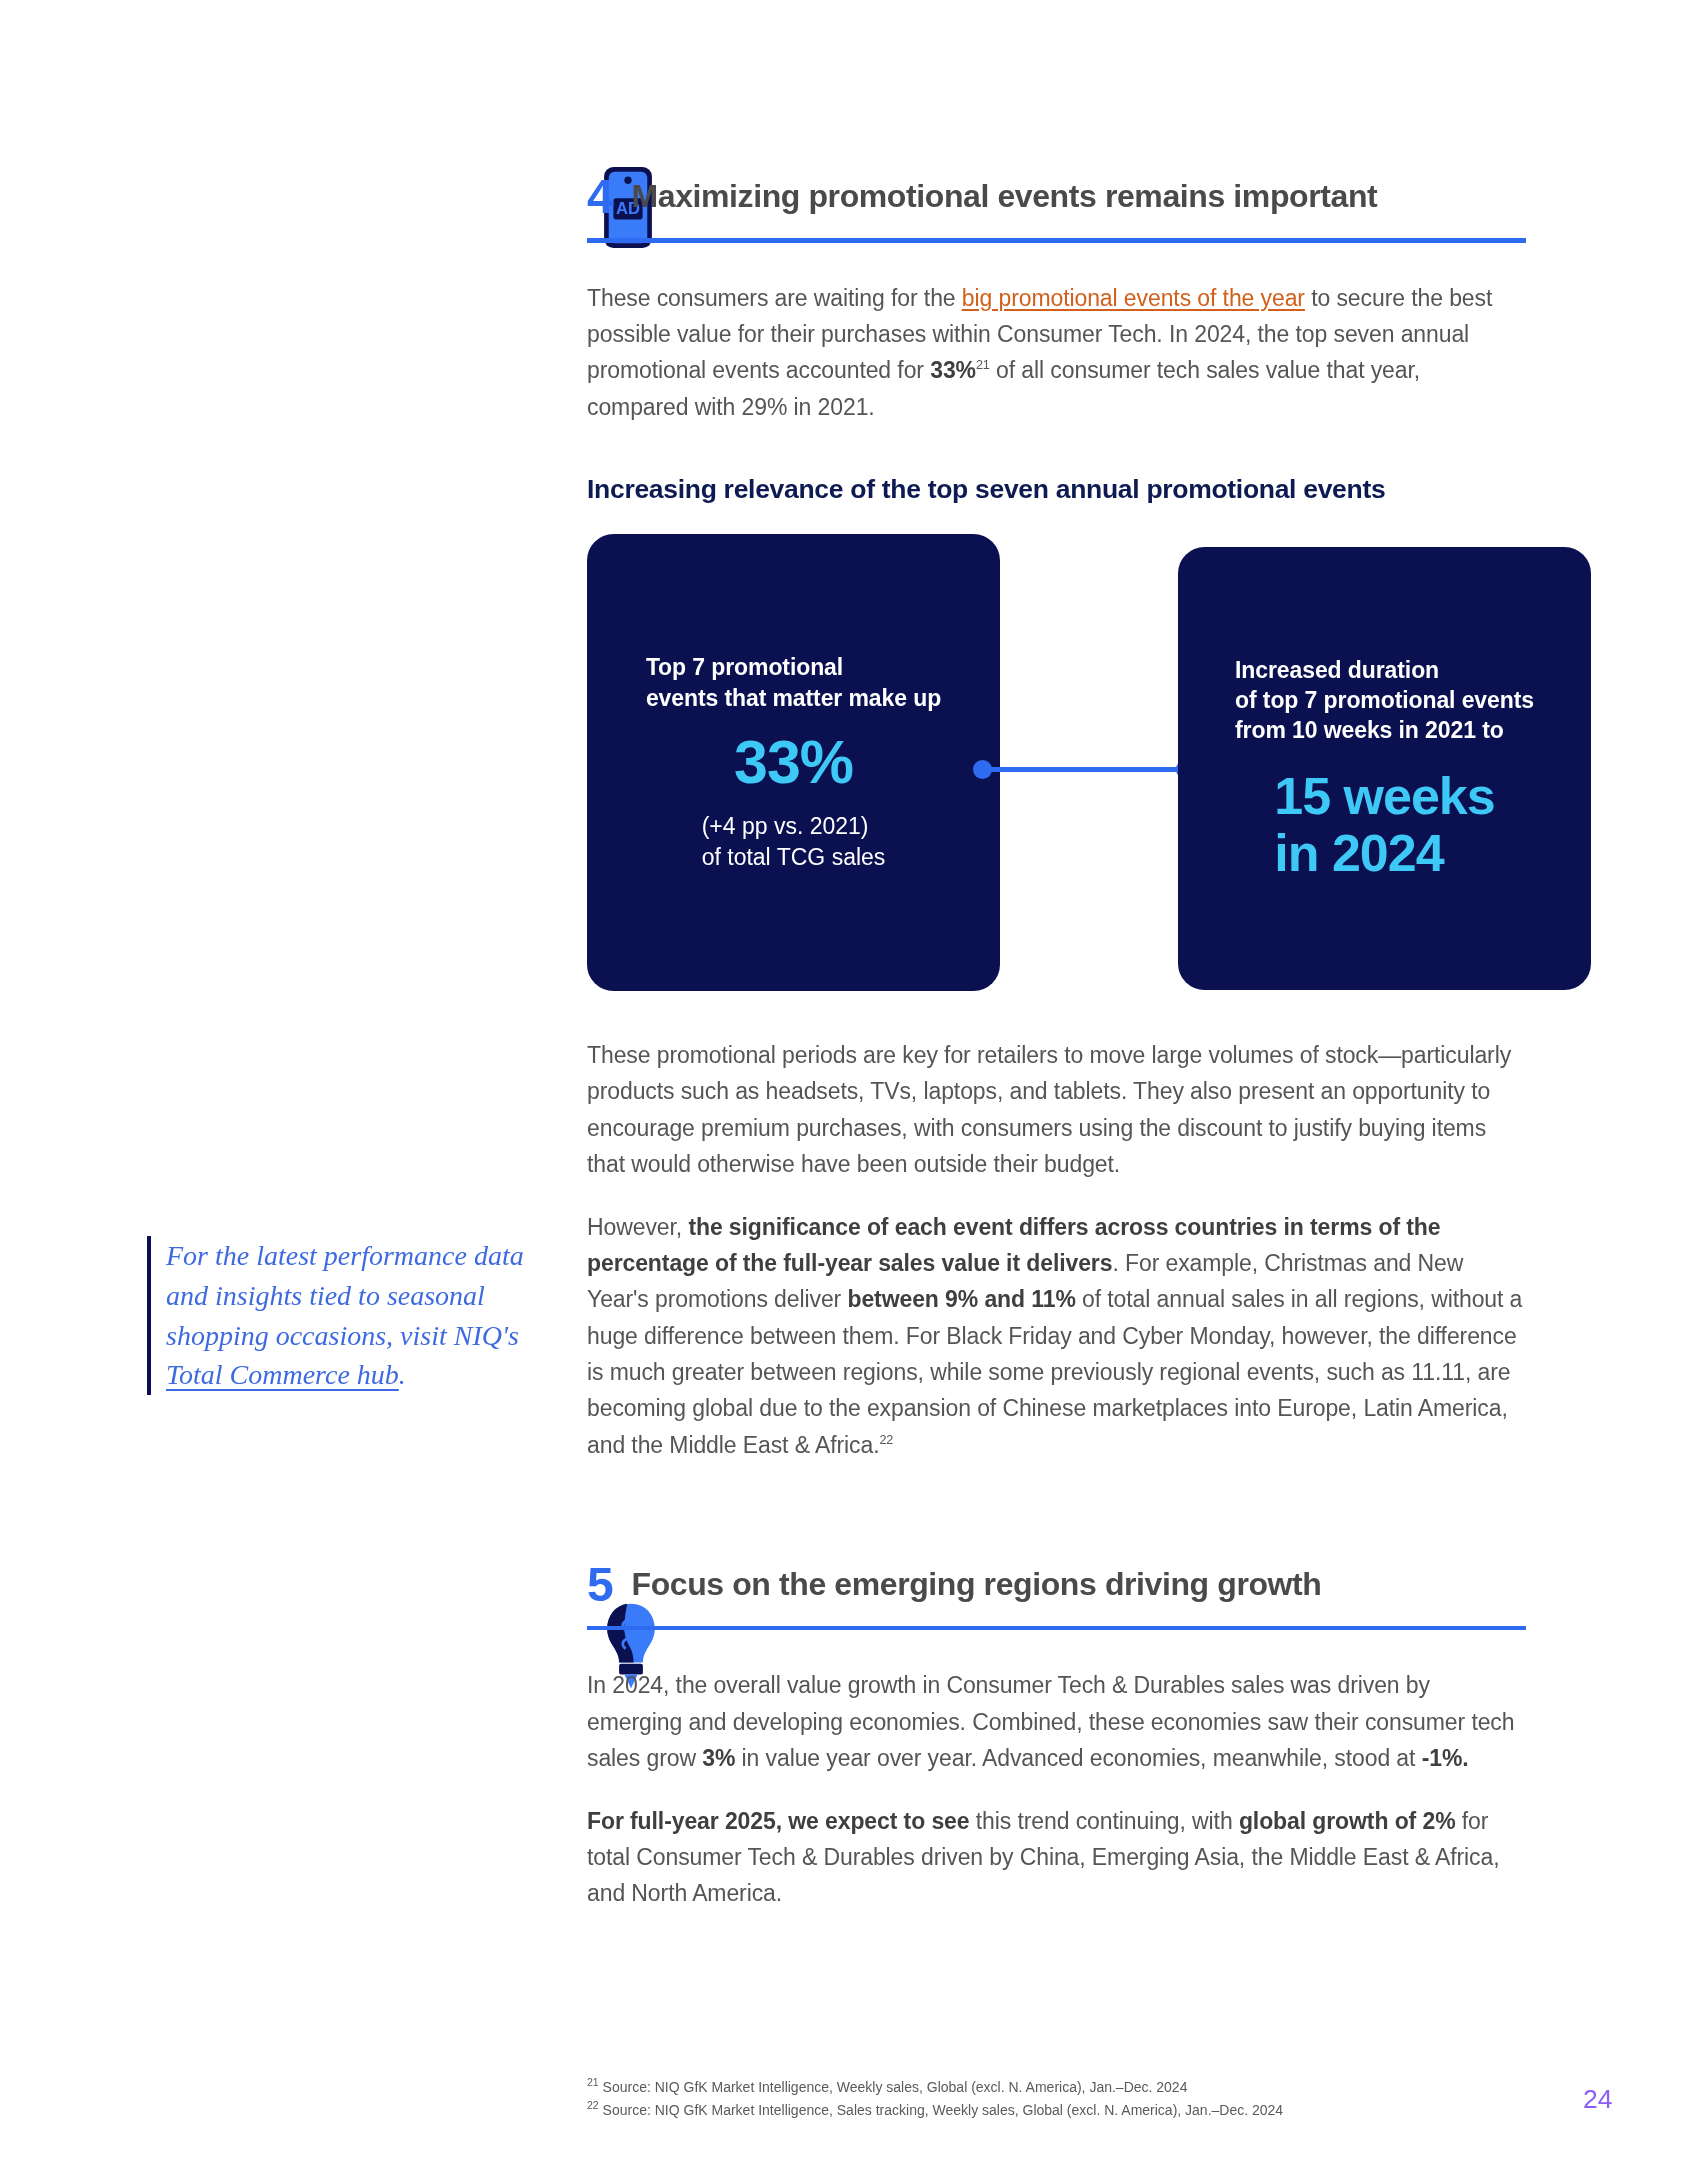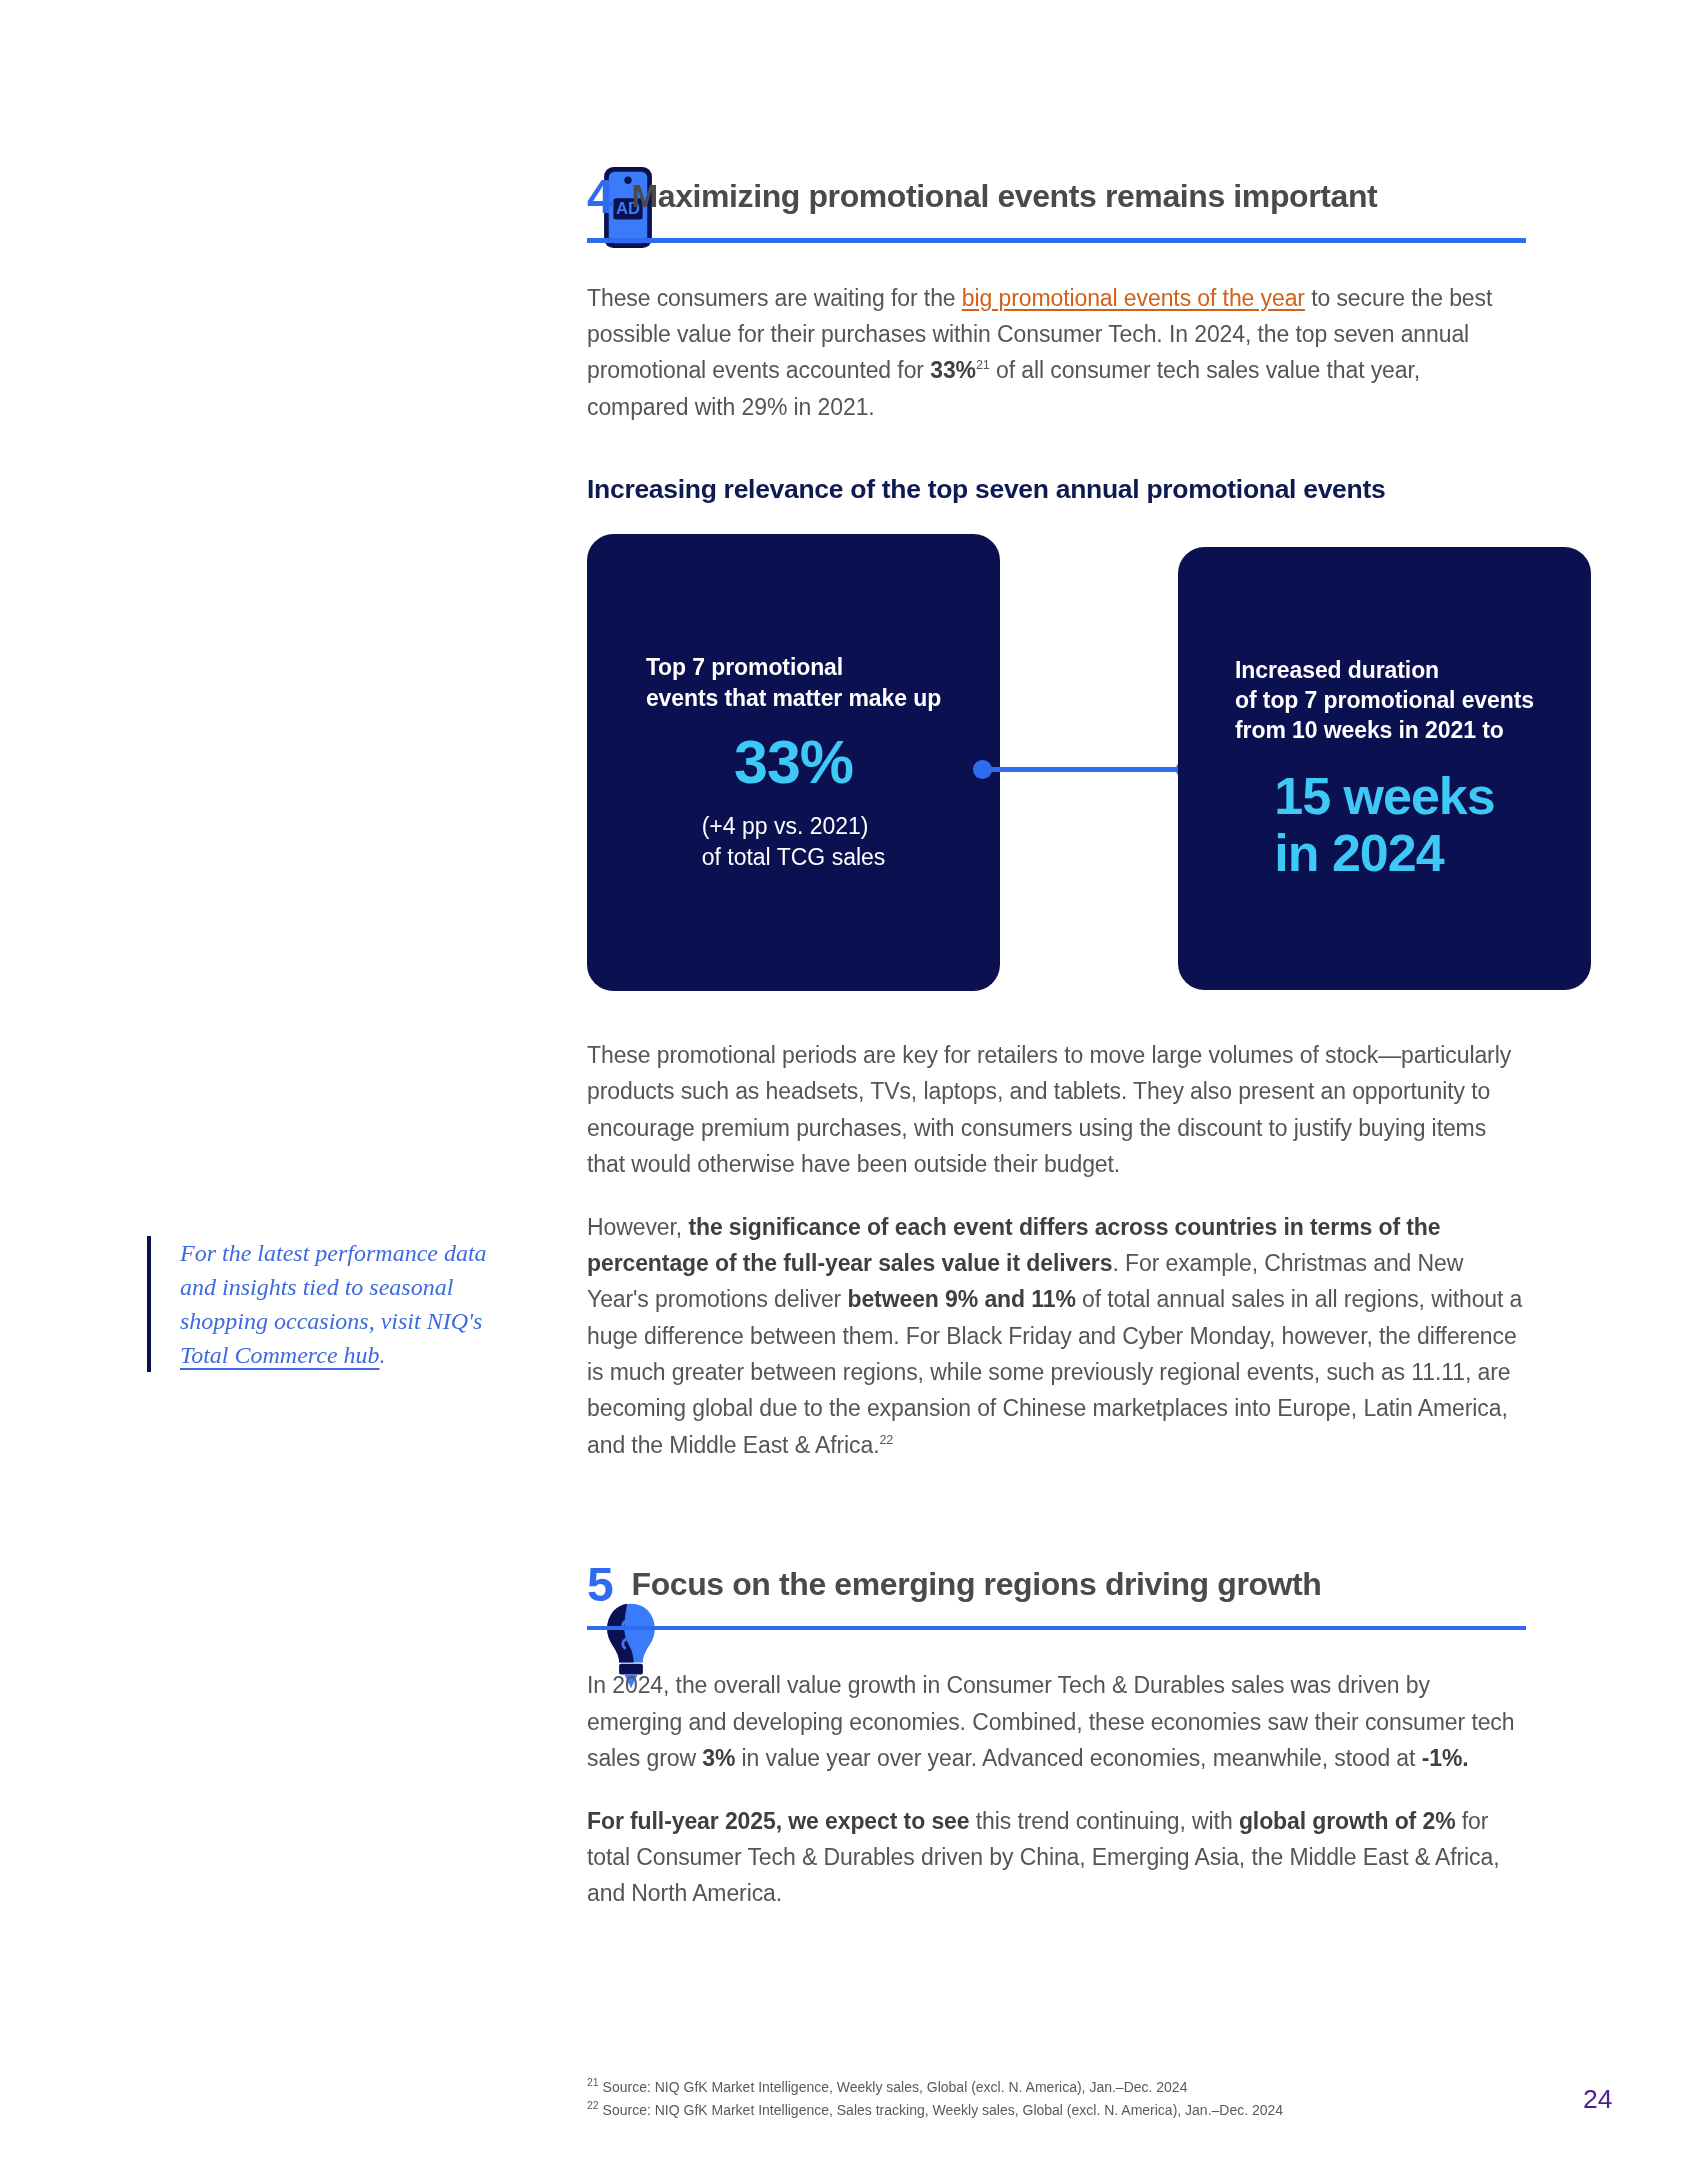--- a/index.html
+++ b/index.html
@@ -157,25 +157,25 @@
   .connector::before { left: -8px; }
   .connector::after  { right: -8px; }
 
   
   .pullquote {
     position: absolute;
     left: 147px;
     top: 1236px;
     width: 377px;
     border-left: 4.6px solid #0b1150;
-    padding-left: 29px;
+    padding-left: 15px;
     box-sizing: border-box;
     font-family: "Liberation Serif", serif;
     font-style: italic;
-    font-size: 24px;
+    font-size: 28px;
     line-height: 1.42;
     color: #3d6ae0;
   }
   .pullquote .u {
     text-decoration: underline;
     text-underline-offset: 4.6px;
   }
 
   
   .footnotes {
@@ -185,21 +185,21 @@
     font-size: 14px;
     line-height: 1.62;
     color: #5a5a5a;
   }
   .footnotes sup { font-size: 0.75em; }
   .pageno {
     position: absolute;
     left: 1583px;
     top: 2084px;
     font-size: 26.5px;
-    color: #4c1d95;
+    color: #8b5cf6;
   }
 </style>
 </head>
 <body>
 
 <div class="page">
 
   <div class="icon-phone" style="top:165px">
     <svg width="52" height="85" viewBox="0 0 78 128">
       <rect x="3" y="3" width="72" height="122" rx="14" fill="#0b1150"></rect>

